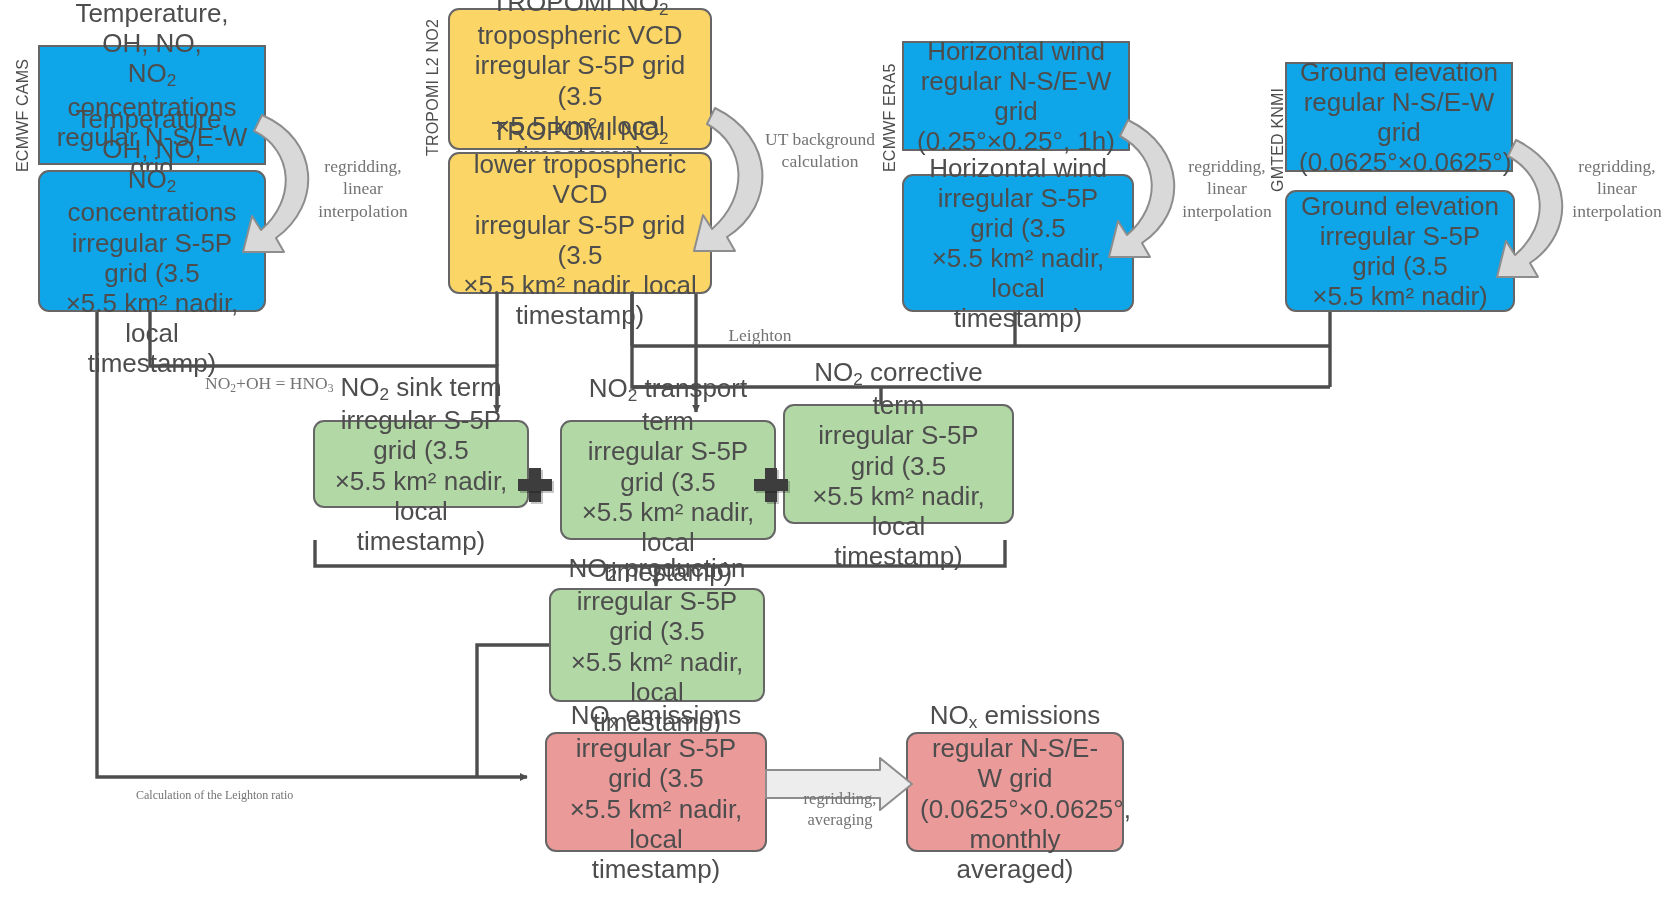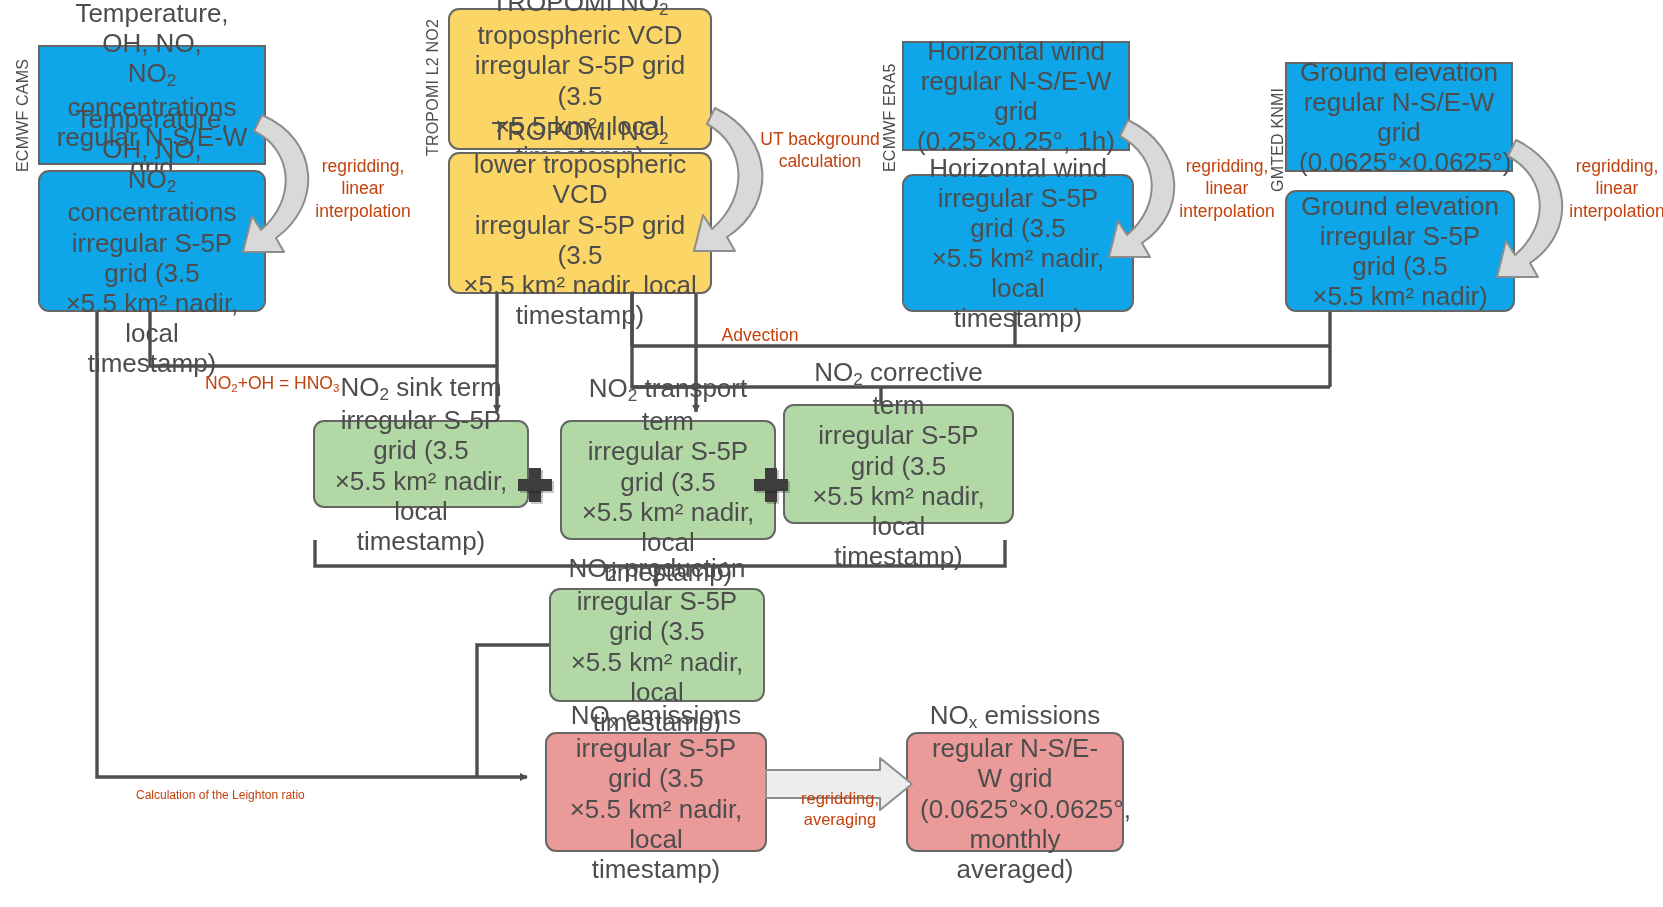--- a/index.html
+++ b/index.html
@@ -52,25 +52,26 @@
     color: #4d4d4d;
     writing-mode: vertical-rl;
     transform: rotate(180deg);
     white-space: nowrap;
     letter-spacing: 0.2px;
     z-index: 4;
   }
   .elabel {
     position: absolute;
     font-size: 17.5px;
-    color: #c2410c;
+    color: #737373;
     text-align: center;
     line-height: 1.28;
     white-space: pre-line;
     z-index: 5;
+    font-family: Liberation Serif, serif;
   }
   .elabel.left { text-align: left; margin-top: 36px; }
   .plus {
     position: absolute;
     width: 34px; height: 34px;
     z-index: 6;
   }
   .plus::before, .plus::after {
     content: "";
     position: absolute;
@@ -219,20 +220,20 @@
   <div class="elabel" style="left:1166px; top:155px; width:122px;">regridding,
 linear
 interpolation</div>
 
   <div class="elabel" style="left:1556px; top:155px; width:122px;">regridding,
 linear
 interpolation</div>
 
   <div class="elabel left" style="left:205px; top:336px; width:220px;">NO<sub>2</sub>+OH = HNO<sub>3</sub></div>
 
-  <div class="elabel" style="left:700px; top:324px; width:120px;">Advection</div>
+  <div class="elabel" style="left:700px; top:324px; width:120px;">Leighton</div>
 
   <div class="elabel left" style="left:136px; top:752px; width:330px; font-size:12px;">Calculation of the Leighton ratio</div>
 
   <div class="elabel" style="left:775px; top:788px; width:130px; font-size:16.5px;">regridding,
 averaging</div>
 
 </div>
 
 </body></html>

